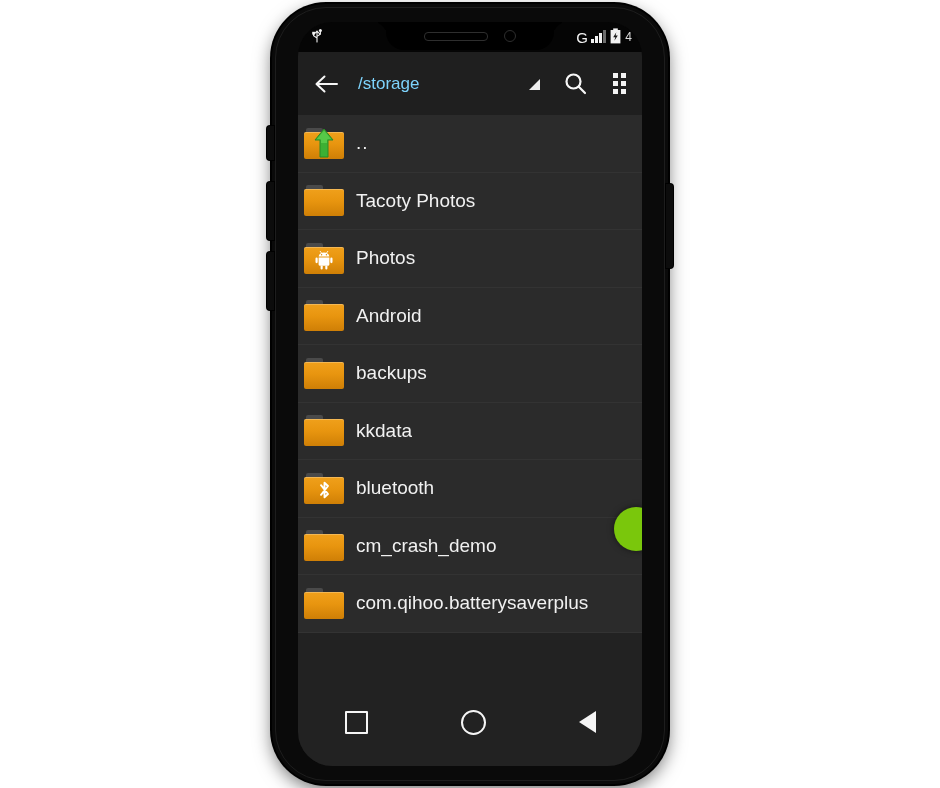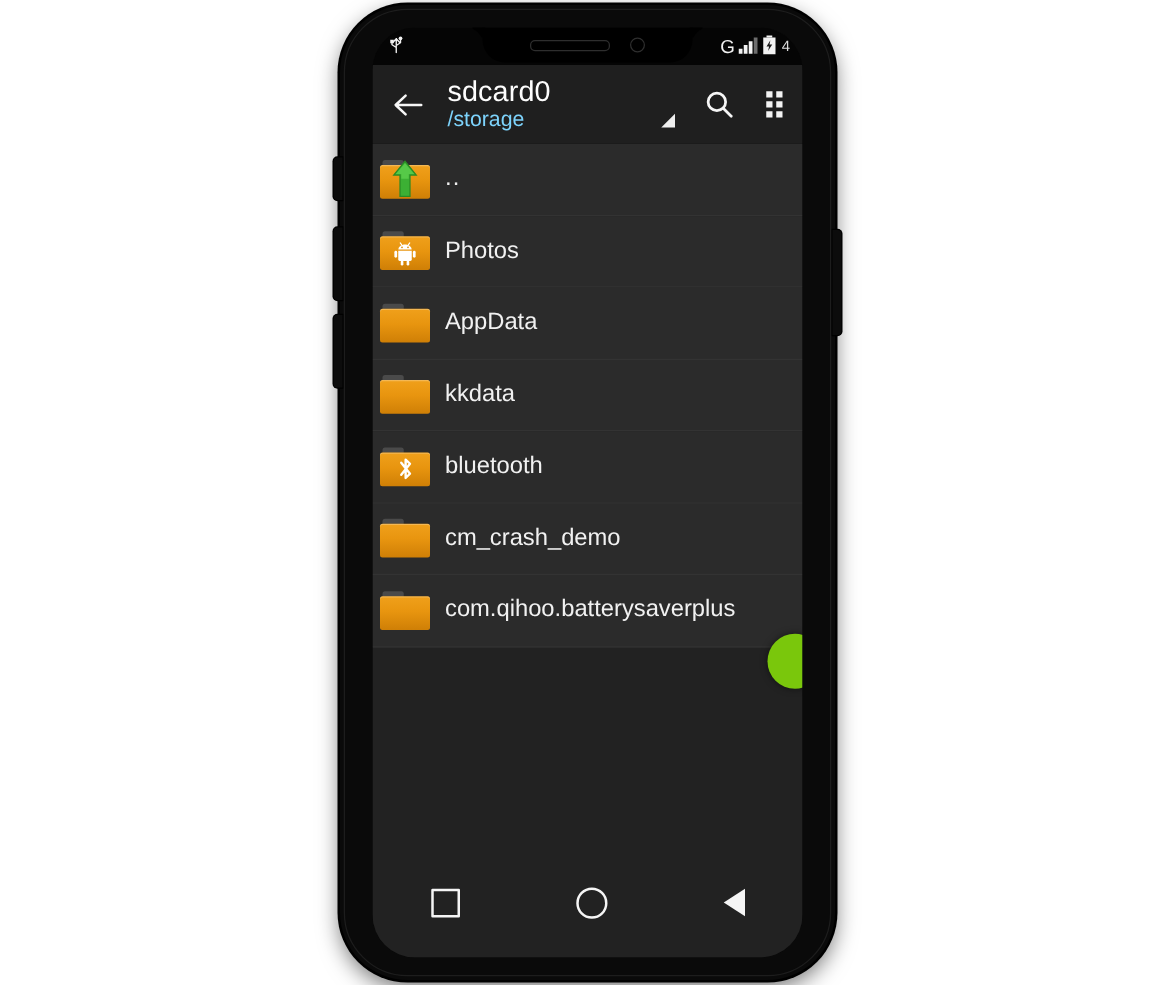--- a/index.html
+++ b/index.html
@@ -346,21 +346,20 @@
     </div>
 
     <div id="app-bar">
       <div id="back-arrow">
         <svg width="25" height="22" viewBox="0 0 25 22">
           <path d="M23 11H3M10.5 3.5L2.5 11l8 7.5" stroke="#f6f6f6" stroke-width="2" fill="none" stroke-linecap="round" stroke-linejoin="round"></path>
         </svg>
       </div>
 
       <div id="title-block">
-        <div id="appbar-title">sdcard0</div>
         <div id="appbar-subtitle">/storage</div>
         <div id="spinner-caret"></div>
       </div>
 
       <div class="appbar-action">
         <svg width="25" height="25" viewBox="0 0 25 25">
           <circle cx="10.5" cy="10.5" r="7" stroke="#f6f6f6" stroke-width="2.2" fill="none"></circle>
           <path d="M15.8 15.8L22 22" stroke="#f6f6f6" stroke-width="2.2" stroke-linecap="round"></path>
         </svg>
       </div>
@@ -382,20 +381,27 @@
       <div class="file-row dotdot">
           <div class="folder up">
             <div class="tab"></div>
             <div class="body"></div>
             <div class="arrow"><svg width="22" height="33" viewBox="0 0 22 33">
                 <path d="M11 2 L20 13 H15 V30 H7 V13 H2 Z" fill="#3cb034" stroke="#2a8a24" stroke-width="1"></path>
                 <path d="M11 3.5 L18.4 12.2 H14 V16 H8 V12.2 H3.6 Z" fill="#5fd14f" opacity="0.75"></path>
               </svg></div>
           </div>
           <div class="row-label">..</div>
+        </div>
+        <div class="file-row">
+          <div class="folder">
+            <div class="tab"></div>
+            <div class="body"></div>
+          </div>
+          <div class="row-label">Tacoty Photos</div>
         </div>
         <div class="file-row">
           <div class="folder">
             <div class="tab"></div>
             <div class="body"></div>
             <div class="glyph">
               <svg width="20" height="20" viewBox="0 0 20 20">
                 <path d="M4.6 7.6h10.8v7.0a1.1 1.1 0 0 1-1.1 1.1H5.7a1.1 1.1 0 0 1-1.1-1.1z" fill="#fff"></path>
                 <path d="M4.7 6.6c0-2.3 2.4-4.1 5.3-4.1s5.3 1.8 5.3 4.1z" fill="#fff"></path>
                 <rect x="1.5" y="7.6" width="2.2" height="5.6" rx="1.1" fill="#fff"></rect>
@@ -408,21 +414,28 @@
               </svg>
             </div>
           </div>
           <div class="row-label">Photos</div>
         </div>
         <div class="file-row">
           <div class="folder">
             <div class="tab"></div>
             <div class="body"></div>
           </div>
-          <div class="row-label">AppData</div>
+          <div class="row-label">Android</div>
+        </div>
+        <div class="file-row">
+          <div class="folder">
+            <div class="tab"></div>
+            <div class="body"></div>
+          </div>
+          <div class="row-label">backups</div>
         </div>
         <div class="file-row">
           <div class="folder">
             <div class="tab"></div>
             <div class="body"></div>
           </div>
           <div class="row-label">kkdata</div>
         </div>
         <div class="file-row">
           <div class="folder">

